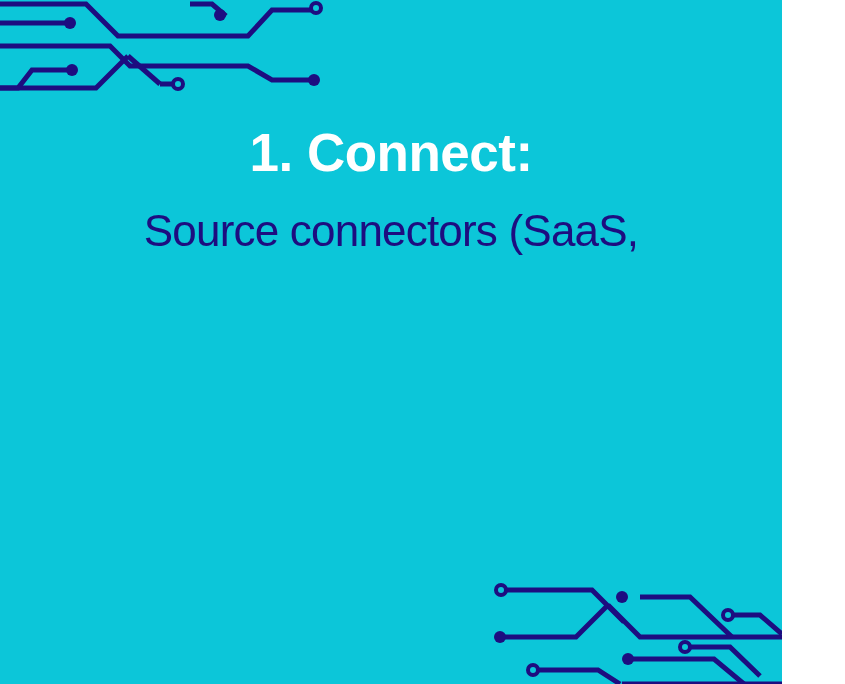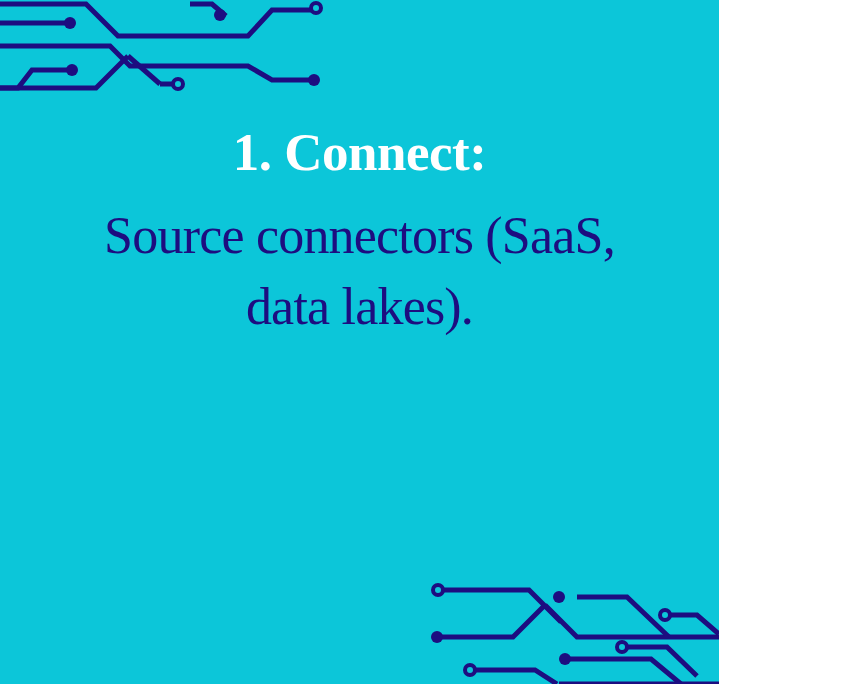--- a/index.html
+++ b/index.html
@@ -7,25 +7,24 @@
     padding: 0;
   }
   body {
     width: 845px;
     height: 684px;
     overflow: hidden;
     font-family: "Liberation Sans", sans-serif;
   }
   #slide {
     position: relative;
-    width: 719px;
+    width: 782px;
     height: 684px;
     background: #0cc6d9;
     overflow: hidden;
-    font-family: Liberation Serif, serif;
   }
   .circuit {
     position: absolute;
     pointer-events: none;
   }
   #circuit-top-left {
     top: 0;
     left: 0;
   }
   #circuit-bottom-right {
@@ -46,21 +45,21 @@
     color: #ffffff;
     font-size: 53px;
     font-weight: 700;
     line-height: 1.0;
     letter-spacing: -0.5px;
     margin: 0;
     padding: 0 30px;
   }
   #body-copy {
     color: #1d0d80;
-    font-size: 52px;
+    font-size: 44px;
     font-weight: 400;
     line-height: 1.36;
     letter-spacing: -0.8px;
     margin: 0;
     padding: 22px 40px 0 40px;
     max-width: 760px;
   }
   #body-copy .line {
     display: block;
     white-space: nowrap;
@@ -135,17 +134,16 @@
       <circle cx="256" cy="43" r="5"></circle>
       <circle cx="213" cy="75" r="5"></circle>
       <circle cx="61" cy="98" r="5"></circle>
     </g>
   </svg>
 
   <div id="content">
     <h1 id="page-title">1. Connect:</h1>
     <p id="body-copy">
       <span class="line">Source connectors (SaaS,</span>
-      <span class="line">data lakes).</span>
     </p>
   </div>
 
 </div>
 
 </body></html>

